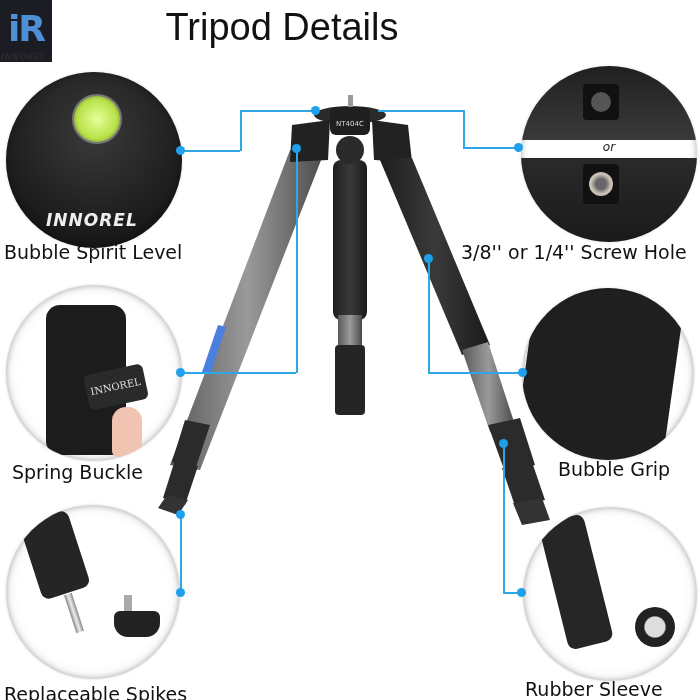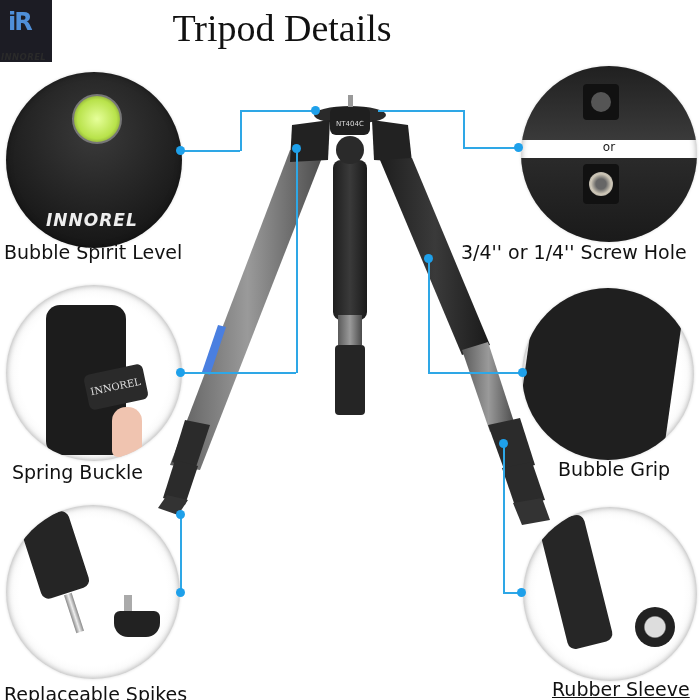--- a/index.html
+++ b/index.html
@@ -1,21 +1,21 @@
 <!DOCTYPE html>
 <html><head>
   <meta charset="utf-8">
   <style>
     html, body { margin: 0; padding: 0; background: #ffffff; }
     body { width: 700px; height: 700px; position: relative; overflow: hidden; font-family: "DejaVu Sans", sans-serif; }
     .abs { position: absolute; }
     .logo { left: 0; top: 0; width: 52px; height: 62px; background: #1c1c24; }
-    .logo-mark { position: absolute; left: 8px; top: 8px; font-family: "DejaVu Sans", sans-serif; font-weight: bold; font-size: 24px; color: #4f8fd8; letter-spacing: -2px; }
+    .logo-mark { position: absolute; left: 8px; top: 8px; font-family: "DejaVu Sans", sans-serif; font-weight: bold; font-size: 36px; color: #4f8fd8; letter-spacing: -2px; }
     .logo-text { left: 1px; top: 52px; font-family: "DejaVu Sans", sans-serif; font-weight: bold; font-style: italic; font-size: 8.5px; color: #2a2a2a; letter-spacing: 0.4px; }
-    .title { left: 0; top: 6px; width: 564px; text-align: center; font-family: Liberation Serif, serif; font-size: 38px; color: #111; }
+    .title { left: 0; top: 6px; width: 564px; text-align: center; font-family: Liberation Sans, sans-serif; font-size: 38px; color: #111; }
     .circle { border-radius: 50%; overflow: hidden; box-shadow: 0 0 6px rgba(0,0,0,0.35) inset, 0 0 3px rgba(0,0,0,0.15); background: radial-gradient(circle at 50% 50%, #ffffff 60%, #e6e6e6 100%); }
     .caption { font-family: "DejaVu Sans", sans-serif; font-size: 19px; color: #111; white-space: nowrap; }
     .line { position: absolute; background: #2ea7e6; }
     .dot { position: absolute; width: 9px; height: 9px; border-radius: 50%; background: #1ea0ea; margin-left: -4.5px; margin-top: -4.5px; }
     .or-label { position: absolute; left: 0; width: 100%; text-align: center; font-size: 12px; color: #222; }
   </style>
 </head>
 <body>
 
 <div class="abs logo">
@@ -75,27 +75,27 @@
   <div style="position:absolute;left:66px;top:22px;width:46px;height:46px;border-radius:50%;background:radial-gradient(circle,#e6ff9a 0%,#b8e24a 60%,#4a5a20 100%);border:2px solid #777;"></div>
   <div style="position:absolute;left:40px;top:138px;font-weight:bold;font-style:italic;font-size:17px;color:#eee;letter-spacing:1px;">INNOREL</div>
 </div>
 <div class="abs caption" style="left:4px;top:241px;">Bubble Spirit Level</div>
 
 <div class="abs circle" style="left:521px;top:66px;width:176px;height:176px;background:#fff;">
   <div style="position:absolute;left:0;top:0;width:100%;height:74px;background:linear-gradient(180deg,#202020,#3a3a3a);">
     <div style="position:absolute;left:62px;top:18px;width:36px;height:36px;background:#111;border-radius:4px;"></div>
     <div style="position:absolute;left:70px;top:26px;width:20px;height:20px;border-radius:50%;background:#555;"></div>
   </div>
-  <div class="or-label" style="top:74px;">or</div>
+  <div class="or-label" style="top:74px;font-style:italic;">or</div>
   <div style="position:absolute;left:0;top:92px;width:100%;height:84px;background:linear-gradient(180deg,#2a2a2a,#1a1a1a);">
     <div style="position:absolute;left:62px;top:6px;width:36px;height:40px;background:#111;border-radius:4px;"></div>
     <div style="position:absolute;left:68px;top:14px;width:24px;height:24px;border-radius:50%;background:radial-gradient(circle,#666 30%,#cfc8b8 60%,#888 100%);"></div>
   </div>
 </div>
-<div class="abs caption" style="left:461px;top:241px;">3/4'' or 1/4'' Screw Hole</div>
+<div class="abs caption" style="left:461px;top:241px;">3/8'' or 1/4'' Screw Hole</div>
 
 <div class="abs circle" style="left:6px;top:285px;width:176px;height:176px;">
   <div style="position:absolute;left:40px;top:20px;width:80px;height:150px;background:#1c1c1c;border-radius:14px;"></div>
   <div style="position:absolute;left:80px;top:84px;width:60px;height:36px;background:#2a2a2a;border-radius:6px;transform:rotate(-12deg);"></div>
   <div style="position:absolute;left:84px;top:96px;font-size:10px;color:#ddd;font-family:'DejaVu Serif',serif;transform:rotate(-12deg);">INNOREL</div>
   <div style="position:absolute;left:106px;top:122px;width:30px;height:50px;background:#f0c4b0;border-radius:14px 14px 6px 6px;"></div>
 </div>
 <div class="abs caption" style="left:12px;top:461px;text-align:right;">Spring Buckle</div>
 
 <div class="abs circle" style="left:522px;top:288px;width:172px;height:172px;">
@@ -110,21 +110,21 @@
   <div style="position:absolute;left:64px;top:88px;width:8px;height:40px;background:linear-gradient(90deg,#888,#eee,#888);transform:rotate(-18deg);"></div>
   <div style="position:absolute;left:118px;top:90px;width:8px;height:16px;background:#aaa;"></div>
   <div style="position:absolute;left:108px;top:106px;width:46px;height:26px;background:#222;border-radius:6px 6px 14px 14px;"></div>
 </div>
 <div class="abs caption" style="left:4px;top:668px;margin-top:15px;">Replaceable Spikes</div>
 
 <div class="abs circle" style="left:523px;top:507px;width:174px;height:174px;">
   <div style="position:absolute;left:30px;top:10px;width:46px;height:130px;background:#262626;border-radius:8px;transform:rotate(-14deg);"></div>
   <div style="position:absolute;left:112px;top:100px;width:40px;height:40px;border-radius:50%;background:radial-gradient(circle,#ddd 35%,#222 40%);"></div>
 </div>
-<div class="abs caption" style="left:552px;top:678px;text-decoration:underline;">Rubber Sleeve</div>
+<div class="abs caption" style="left:525px;top:678px;">Rubber Sleeve</div>
 
 <div>
   <div class="line" style="left:180px;top:150px;width:60px;height:1.5px;"></div>
   <div class="line" style="left:240px;top:110px;width:1.5px;height:41px;"></div>
   <div class="line" style="left:240px;top:110px;width:75px;height:1.5px;"></div>
   <div class="dot" style="left:180px;top:150px;"></div>
   <div class="dot" style="left:315px;top:110px;"></div>
 </div>
 <div>
   <div class="line" style="left:463px;top:147px;width:55px;height:1.5px;"></div>

